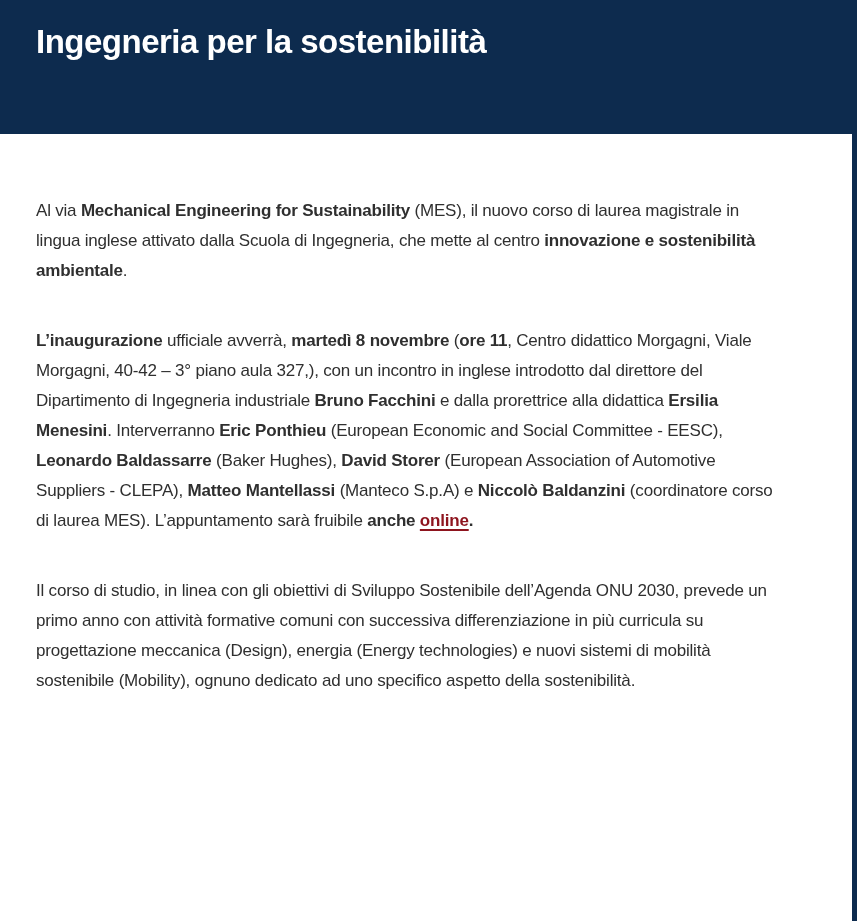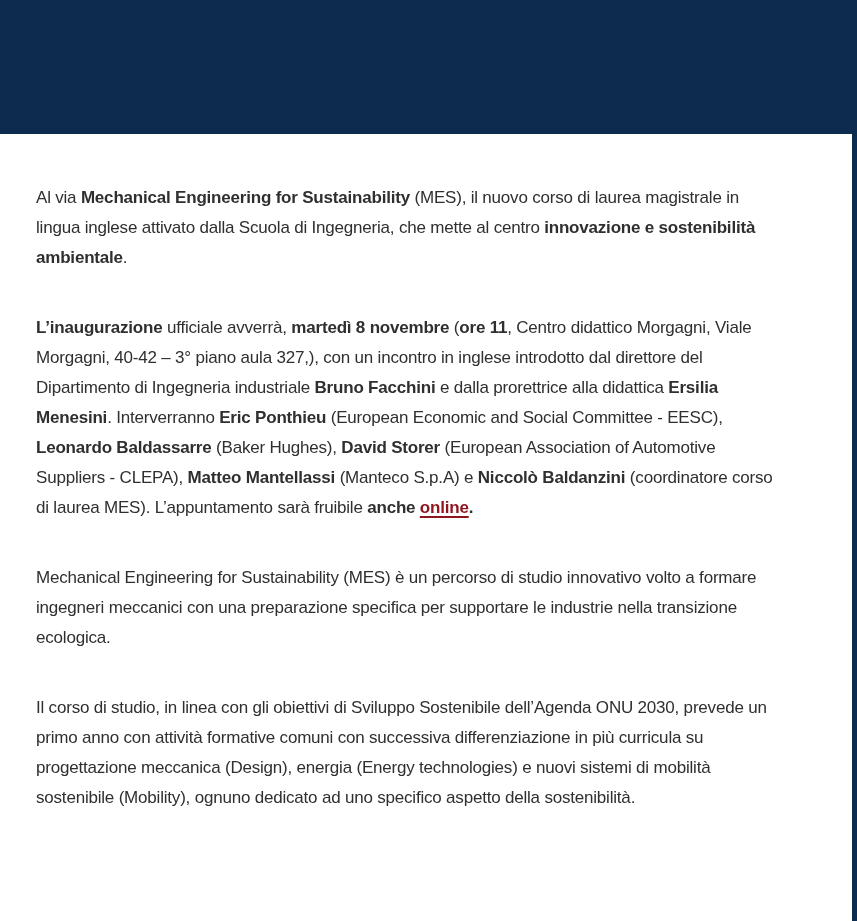--- a/index.html
+++ b/index.html
@@ -32,21 +32,21 @@
     }
     .banner .subtitle {
       margin: 3px 0 0 0;
       font-size: 21px;
       line-height: 27px;
       font-weight: 400;
       letter-spacing: -0.3px;
     }
     .content {
       box-sizing: border-box;
-      padding: 49px 50px 0 36px;
+      padding: 62px 50px 0 36px;
       width: 830px;
       color: var(--body-text, #2f2f2f);
       font-size: 17px;
       line-height: 30px;
       letter-spacing: -0.2px;
     }
     .content p.para {
       margin: 0 0 40px 0;
     }
     .content strong {
@@ -67,24 +67,24 @@
       height: 921px;
       background: var(--banner-bg, #0d2b4e);
     }
   </style>
 </head>
 <body>
 
 <div class="page">
 
   <header class="banner">
+    <h1>Ingegneria per la sostenibilità</h1>
   </header>
 
   <main class="content">
     <p class="para"><span>Al via </span><strong>Mechanical Engineering for Sustainability</strong><span> (MES), il nuovo corso di laurea magistrale in lingua inglese attivato dalla Scuola di Ingegneria, che mette al centro </span><strong>innovazione e sostenibilità ambientale</strong><span>.</span></p>
     <p class="para"><strong>L’inaugurazione</strong><span> ufficiale avverrà, </span><strong>martedì 8 novembre</strong><span> (</span><strong>ore 11</strong><span>, Centro didattico Morgagni, Viale Morgagni, 40-42 – 3° piano aula 327,), con un incontro in inglese introdotto dal direttore del Dipartimento di Ingegneria industriale </span><strong>Bruno Facchini</strong><span> e dalla prorettrice alla didattica </span><strong>Ersilia Menesini</strong><span>. Interverranno </span><strong>Eric Ponthieu</strong><span> (European Economic and Social Committee - EESC), </span><strong>Leonardo Baldassarre</strong><span> (Baker Hughes), </span><strong>David Storer</strong><span> (European Association of Automotive Suppliers - CLEPA), </span><strong>Matteo Mantellassi</strong><span> (Manteco S.p.A) e </span><strong>Niccolò Baldanzini</strong><span> (coordinatore corso di laurea MES). L’appuntamento sarà fruibile </span><strong>anche </strong><a href="#" class="link">online</a><strong>.</strong></p>
-    <p class="para"><span>Mechanical Engineering for Sustainability (MES) è un percorso di studio innovativo volto a formare ingegneri meccanici con una preparazione specifica per supportare le industrie nella transizione ecologica.</span></p>
     <p class="para"><span>Il corso di studio, in linea con gli obiettivi di Sviluppo Sostenibile dell’Agenda ONU 2030, prevede un primo anno con attività formative comuni con successiva differenziazione in più curricula su progettazione meccanica (Design), energia (Energy technologies) e nuovi sistemi di mobilità sostenibile (Mobility), ognuno dedicato ad uno specifico aspetto della sostenibilità.</span></p>
   </main>
 
   <div class="right-bar"></div>
 
 </div>
 
 </body></html>

